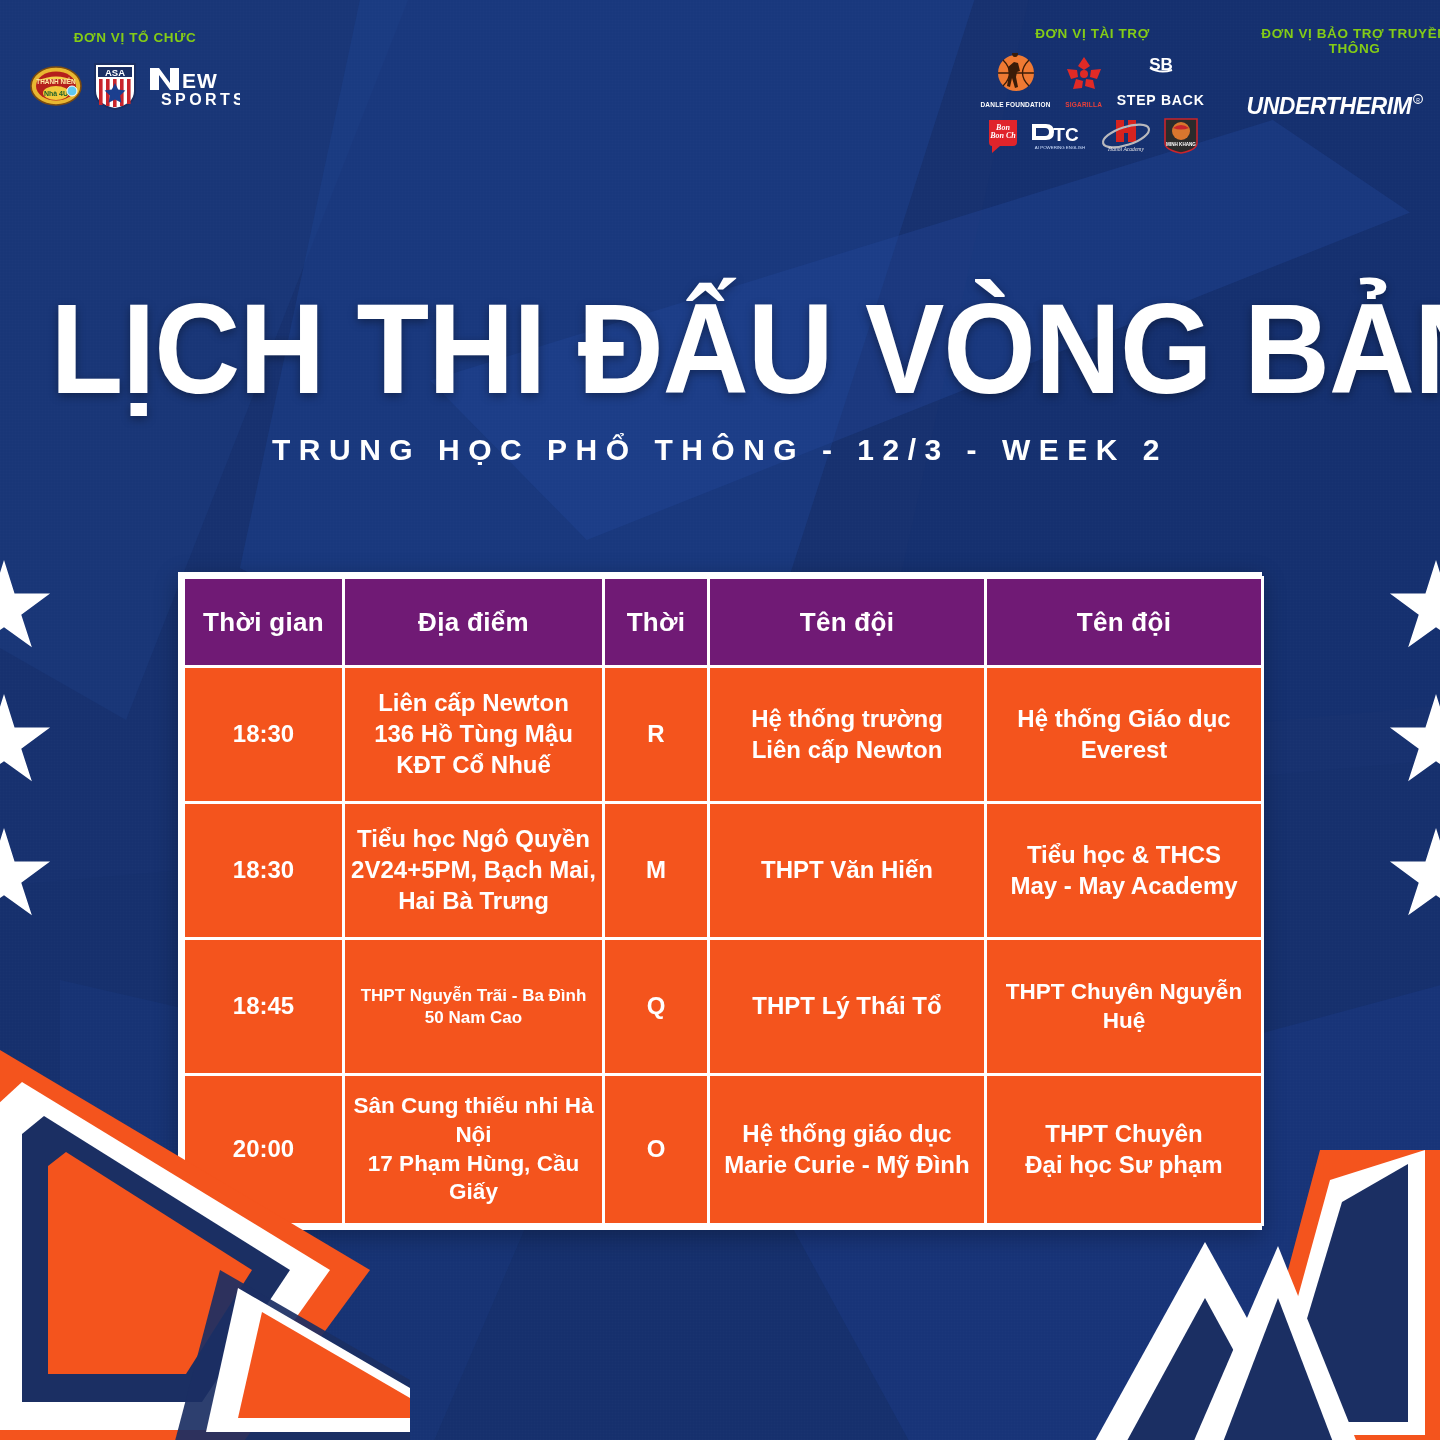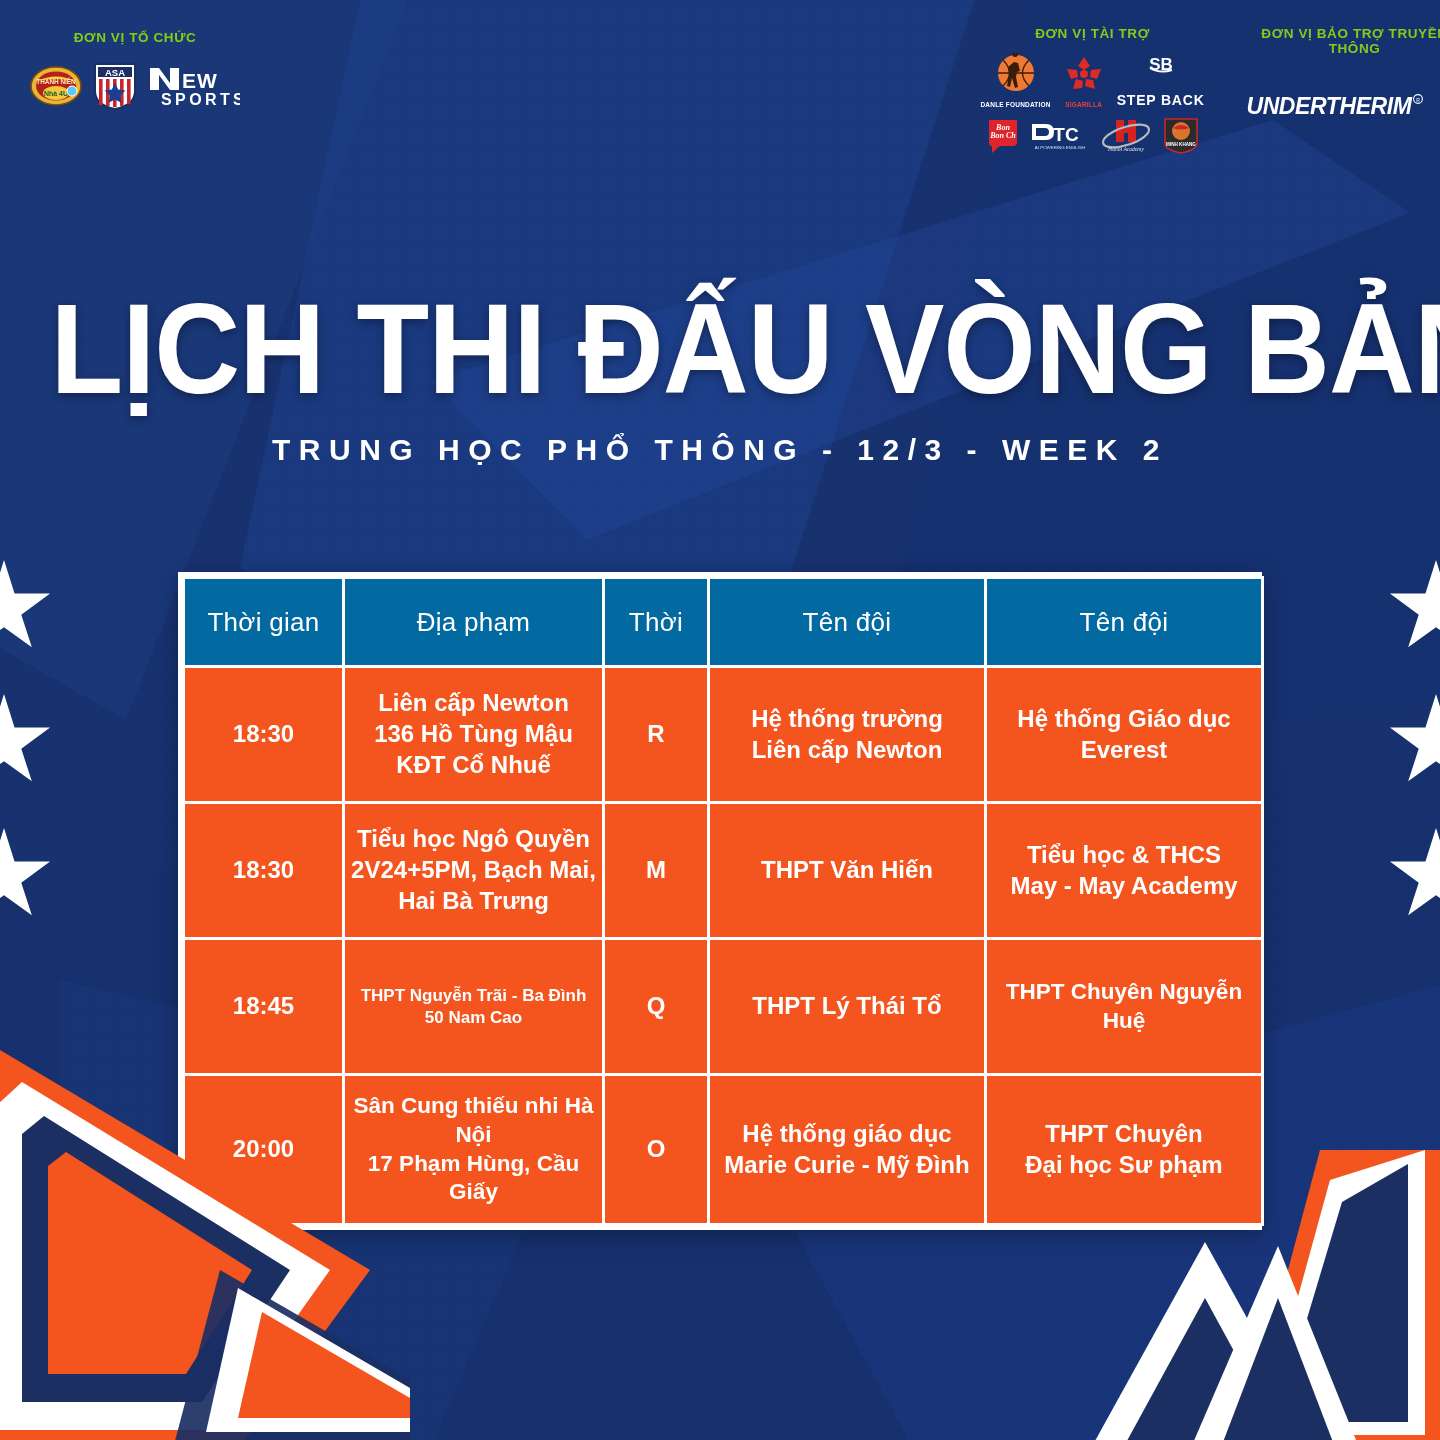--- a/index.html
+++ b/index.html
@@ -73,21 +73,21 @@
     text-shadow:0 3px 10px rgba(0,0,0,.35);white-space:nowrap;}
   .subtitle{margin-top:22px;font-size:30px;font-weight:bold;color:#ffffff;
     letter-spacing:8.5px;white-space:nowrap;}
 
   
   .tbl-outer{position:absolute;left:178px;top:572px;width:1084px;
      border:4px solid #ffffff;box-sizing:border-box;
      box-shadow:0 6px 22px rgba(0,0,0,.28);}
   table{border-collapse:collapse;width:100%;table-layout:fixed;}
   th,td{border:3px solid #ffffff;text-align:center;vertical-align:middle;color:#ffffff;}
-  thead th{background:#0369a1;height:84px;font-size:26px;font-weight:normal;letter-spacing:.3px;}
+  thead th{background:#701a75;height:84px;font-size:26px;font-weight:bold;letter-spacing:.3px;}
   tbody td{background:#f4541d;font-size:24px;line-height:1.28;font-weight:bold;padding:16px 6px;}
   tbody tr{height:136px;}
   .c-time{width:160px;}
   .c-place{width:260px;}
   .c-group{width:105px;}
   .c-team{width:277px;}
   .cell-ml{white-space:pre-line;}
 
   
   .bl-art{position:absolute;left:-30px;bottom:-20px;width:440px;height:440px;}
@@ -276,21 +276,21 @@
       <colgroup>
         <col class="c-time">
           <col class="c-place">
           <col class="c-group">
         <col class="c-team">
           <col class="c-team">
       </colgroup>
       <thead>
         <tr>
           <th>Thời gian</th>
-          <th>Địa phạm</th>
+          <th>Địa điểm</th>
           <th>Thời</th>
           <th>Tên đội</th>
           <th>Tên đội</th>
         </tr>
       </thead>
       <tbody>
         <tr>
           <td>18:30</td>
           <td class="cell-ml">Liên cấp Newton
 136 Hồ Tùng Mậu

